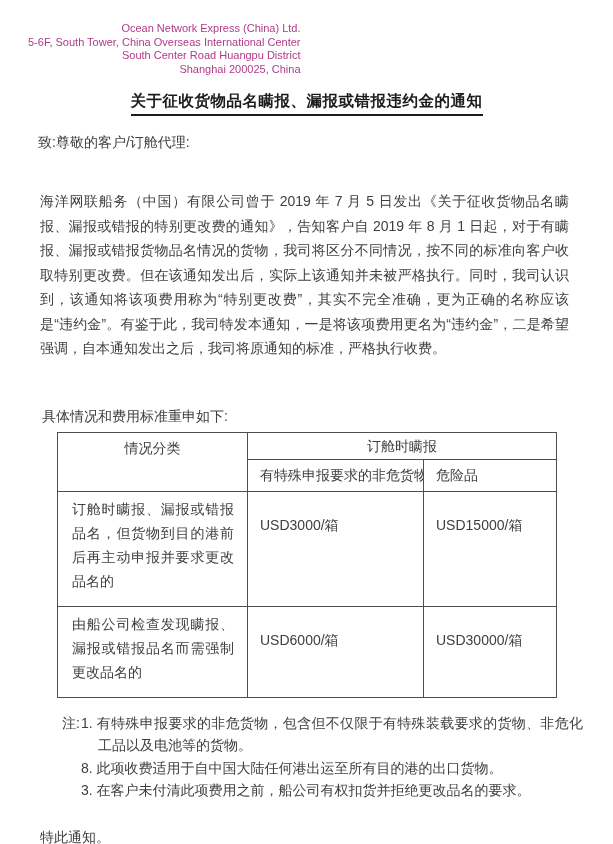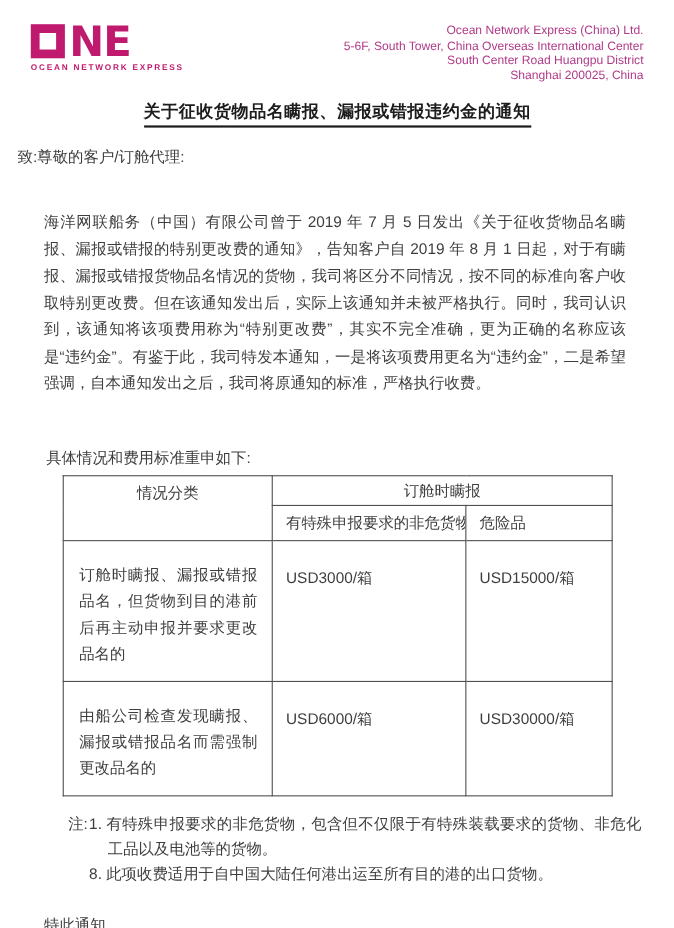--- a/index.html
+++ b/index.html
@@ -40,21 +40,21 @@
   
   .title-wrap{text-align:center;margin-top:13px;}
   .title{
     display:inline-block;
     font-size:15.5px;font-weight:bold;color:#1c1c1c;
     letter-spacing:0.5px;
     border-bottom:2px solid #1c1c1c;
     padding-bottom:2px;
   }
   
-  .salutation{margin:18px 0 0 16px;line-height:17px;}
+  .salutation{margin:18px 0 0 38px;line-height:17px;}
   .para1{
     margin:38px 44px 0 40px;
     text-align:justify;line-height:24.5px;
   }
   .table-intro{margin:46px 0 0 42px;line-height:19px;}
   
   table.fee-table{
     border-collapse:collapse;
     margin:6px 0 0 57px;
     width:499px;
@@ -68,44 +68,37 @@
     line-height:24px;
   }
   .col-cat{width:190px;}
   .col-nondg{width:176px;}
   .col-dg{width:133px;}
   .th-category{text-align:center;vertical-align:top;padding-top:3px;}
   .th-fee{text-align:center;height:24px;}
   .th-sub{text-align:left;padding:2px 2px 2px 12px;height:27px;white-space:nowrap;overflow:hidden;}
   .td-category{
     text-align:justify;vertical-align:top;
-    padding:18px 13px 13px 14px;line-height:24.5px;
+    padding:5px 13px 13px 14px;line-height:24.5px;
   }
   .td-fee{vertical-align:top;text-align:left;padding:21px 2px 2px 12px;white-space:nowrap;}
   
   .notes{display:flex;margin:14px 30px 0 62px;line-height:22.5px;}
   .notes-label{flex:0 0 19px;}
   .notes-items{flex:1;}
   .note-item{padding-left:17px;text-indent:-17px;text-align:justify;}
   
   .closing{margin:26px 0 0 40px;line-height:18px;}
 </style>
 </head>
 <body>
 
 <div class="page">
 
   <div class="header">
-    <div class="logo">
-      <div class="logo-word">
-        <span class="logo-o"></span>
-        <span class="logo-ne">NE</span>
-      </div>
-      <div class="logo-tagline">OCEAN NETWORK EXPRESS</div>
-    </div>
     <div class="address">
       <div>Ocean Network Express (China) Ltd.</div>
       <div>5-6F, South Tower, China Overseas International Center</div>
       <div>South Center Road Huangpu District</div>
       <div>Shanghai 200025, China</div>
     </div>
   </div>
 
   <div class="title-wrap">
     <span class="title">关于征收货物品名瞒报、漏报或错报违约金的通知</span>
@@ -143,18 +136,19 @@
         <td class="td-fee">USD30000/箱</td>
       </tr>
     </tbody>
   </table>
 
   <div class="notes">
     <div class="notes-label">注:</div>
     <div class="notes-items">
       <div class="note-item">1. 有特殊申报要求的非危货物，包含但不仅限于有特殊装载要求的货物、非危化工品以及电池等的货物。</div>
       <div class="note-item">8. 此项收费适用于自中国大陆任何港出运至所有目的港的出口货物。</div>
+      <div class="note-item">3. 在客户未付清此项费用之前，船公司有权扣货并拒绝更改品名的要求。</div>
     </div>
   </div>
 
   <div class="closing">特此通知。</div>
 
 </div>
 
 </body></html>

